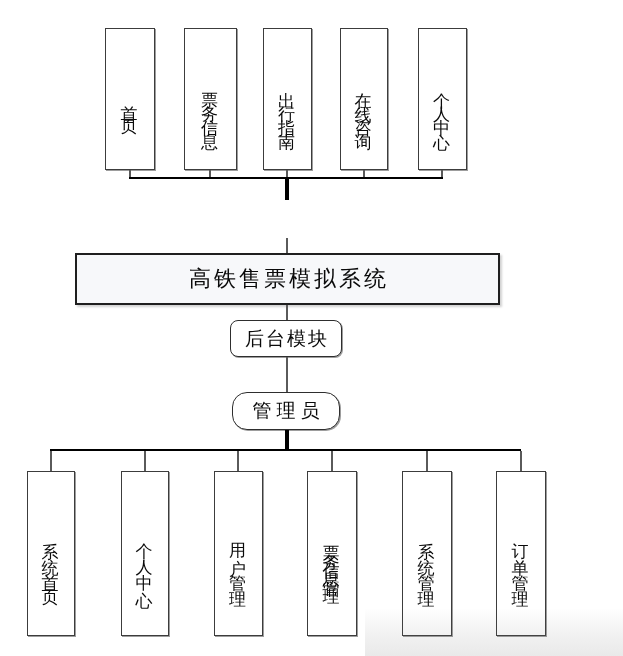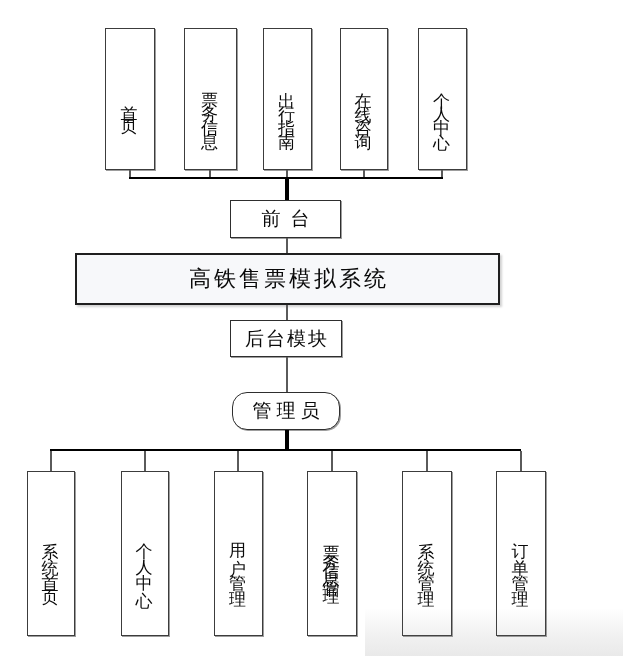--- a/index.html
+++ b/index.html
@@ -34,21 +34,21 @@
     position:absolute;
     background:#ffffff;
     border:1px solid #2e2e2e;
     box-shadow:1px 1px 0 #9d9d9d;
     display:flex;align-items:center;justify-content:center;
     box-sizing:border-box;
     font-size:19px;
   }
   .ls-wide{letter-spacing:10px;padding-left:10px;}
   .ls-mid{letter-spacing:5px;padding-left:5px;border-radius:15px;}
-  .ls-tight{letter-spacing:2px;padding-left:2px;}
+  .ls-tight{letter-spacing:2px;padding-left:2px;border-radius:8px;}
   #big-box{
     position:absolute;
     left:75px;top:253px;width:425px;height:52px;
     background:#f7f8fa;
     border:2px solid #1f1f1f;
     box-shadow:2px 2px 2px rgba(0,0,0,0.18);
     display:flex;align-items:center;justify-content:center;
     box-sizing:border-box;
     font-size:22px;letter-spacing:3px;padding-left:3px;
   }
@@ -121,23 +121,20 @@
   </div>
 
   <div id="st1" class="gline"></div>
   <div id="st2" class="gline"></div>
   <div id="st3" class="gline"></div>
   <div id="st4" class="gline"></div>
   <div id="st5" class="gline"></div>
   <div id="bus-top" class="line"></div>
   <div id="drop-top" class="line"></div>
 
-  <div id="n-front" class="hbox ls-wide">
-    <span>前台</span>
-  </div>
   <div id="c1" class="gline"></div>
 
   <div id="big-box">
     <span>高铁售票模拟系统</span>
   </div>
 
   <div id="c2" class="gline"></div>
   <div id="n-backend" class="hbox ls-tight">
     <span>后台模块</span>
   </div>

